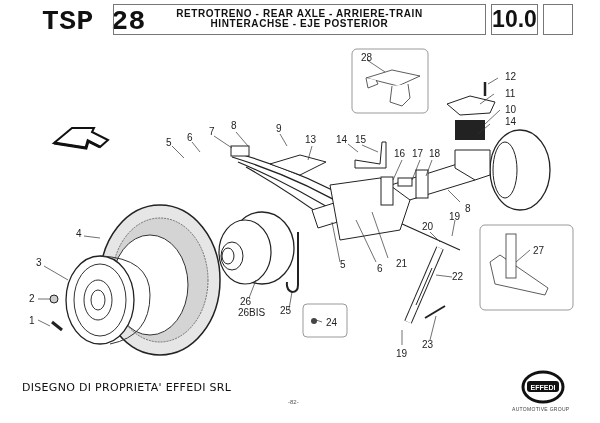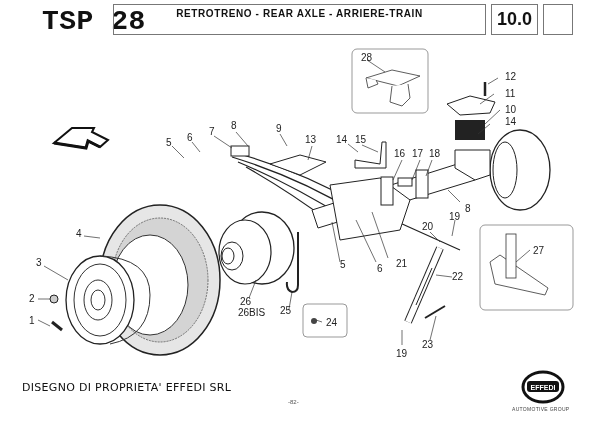--- a/index.html
+++ b/index.html
@@ -1,33 +1,34 @@
 <!DOCTYPE html>
 <html><head>
 <meta charset="utf-8">
 <style>
   html,body{margin:0;padding:0;background:#fff;}
   body{width:600px;height:423px;position:relative;overflow:hidden;font-family:"Liberation Sans",sans-serif;color:#111;}
   .tsp{position:absolute;left:30px;top:6px;font-size:28px;font-weight:bold;font-family:Liberation Mono, monospace;letter-spacing:0.5px;margin-left:12px;}
   .titlebox{position:absolute;left:113px;top:4px;width:371px;height:29px;border:1px solid #777;text-align:center;font-size:10px;font-weight:bold;line-height:10px;letter-spacing:0.6px;}
   .titlebox div:first-child{margin-top:4px;}
-  .secbox{position:absolute;left:491px;top:4px;width:45px;height:29px;border:1px solid #777;font-size:18px;font-weight:bold;text-align:center;line-height:29px;}
+  .secbox{position:absolute;left:491px;top:4px;width:45px;height:29px;border:1px solid #777;font-size:23px;font-weight:bold;text-align:center;line-height:29px;}
   .emptybox{position:absolute;left:543px;top:4px;width:28px;height:29px;border:1px solid #777;}
   .footer-owner{position:absolute;left:22px;top:381px;font-size:11px;letter-spacing:0.3px;font-family:"DejaVu Sans",sans-serif;}
   .pageno{position:absolute;left:288px;top:399px;font-size:6px;color:#555;}
   .logo-sub{position:absolute;left:512px;top:406px;font-size:5px;color:#444;letter-spacing:0.3px;}
   svg#diagram{position:absolute;left:0;top:0;}
   .lbl{font-family:"Liberation Sans",sans-serif;font-size:10px;fill:#222;}
 </style>
 </head>
 <body>
 
 <div class="tsp">TSP 28</div>
 <div class="titlebox">
   <div>RETROTRENO - REAR AXLE - ARRIERE-TRAIN</div>
+  <div>HINTERACHSE - EJE POSTERIOR</div>
 </div>
 <div class="secbox">10.0</div>
 <div class="emptybox"></div>
 
 <svg id="diagram" width="600" height="423" viewBox="0 0 600 423">
 
   <g>
     <path d="M54,143 L72,128 L94,128 L92,132 L108,140 L100,147 L88,141 L86,148 Z" fill="#fff" stroke="#111" stroke-width="2"></path>
     <path d="M54,143 L86,148 L88,141 L100,147" fill="none" stroke="#111" stroke-width="3"></path>
   </g>

